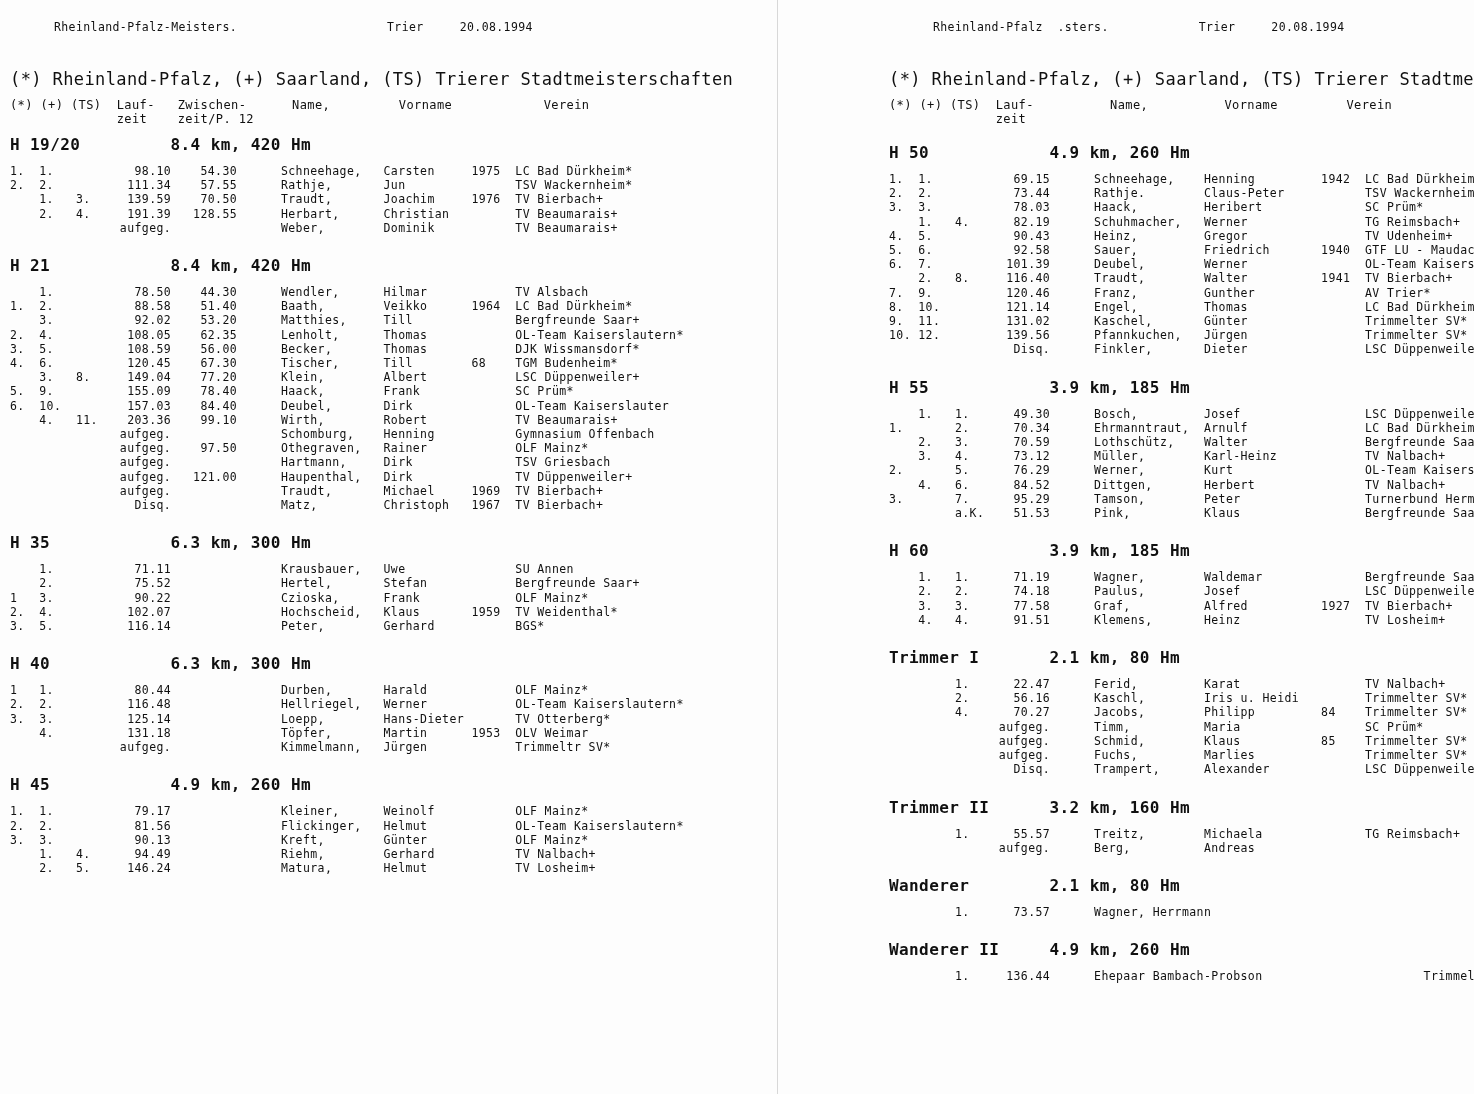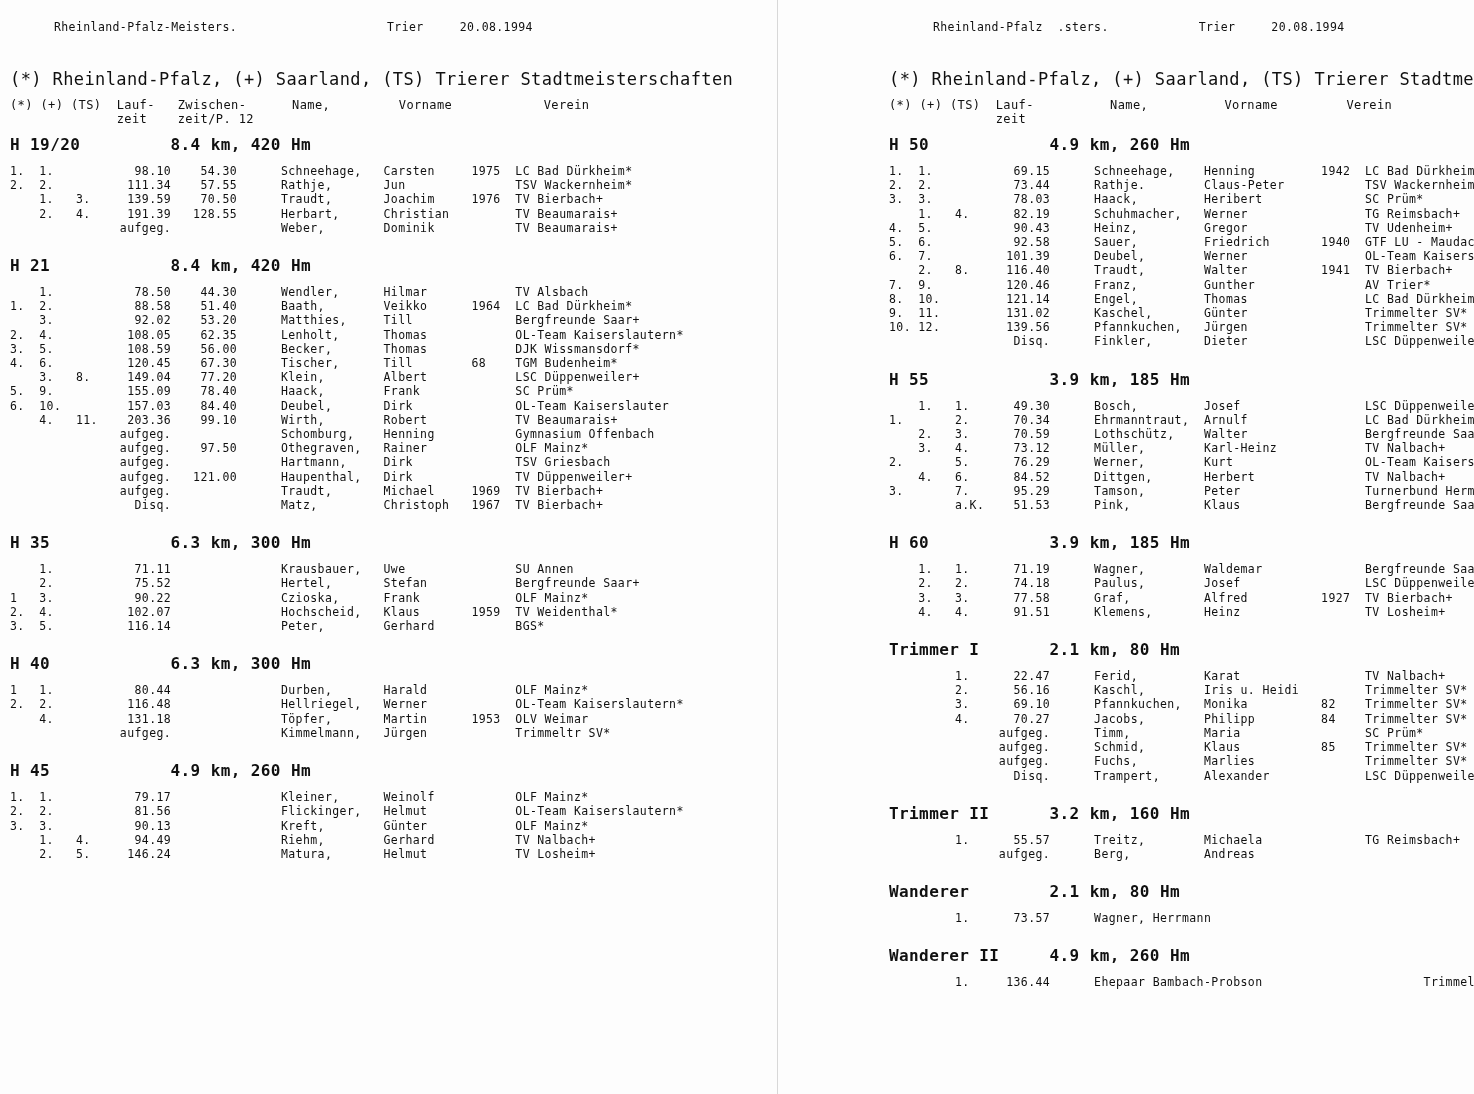--- a/index.html
+++ b/index.html
@@ -108,20 +108,21 @@
           <div class="row">2.  4.          102.07               Hochscheid,   Klaus       1959  TV Weidenthal*</div>
           <div class="row">3.  5.          116.14               Peter,        Gerhard           BGS*</div>
           <div class="spacer"></div>
           <div class="spacer"></div>
         </div>
         <div class="blk">
           <div class="cat">H 40            6.3 km, 300 Hm</div>
           <div class="spacer"></div>
           <div class="row">1   1.           80.44               Durben,       Harald            OLF Mainz*</div>
           <div class="row">2.  2.          116.48               Hellriegel,   Werner            OL-Team Kaiserslautern*</div>
+          <div class="row">3.  3.          125.14               Loepp,        Hans-Dieter       TV Otterberg*</div>
           <div class="row">    4.          131.18               Töpfer,       Martin      1953  OLV Weimar</div>
           <div class="row">               aufgeg.               Kimmelmann,   Jürgen            Trimmeltr SV*</div>
           <div class="spacer"></div>
           <div class="spacer"></div>
         </div>
         <div class="blk">
           <div class="cat">H 45            4.9 km, 260 Hm</div>
           <div class="spacer"></div>
           <div class="row">1.  1.           79.17               Kleiner,      Weinolf           OLF Mainz*</div>
           <div class="row">2.  2.           81.56               Flickinger,   Helmut            OL-Team Kaiserslautern*</div>
@@ -138,21 +139,21 @@
     <div class="hdr" style="padding-left:152px;">
       <span>Rheinland-Pfalz  .sters.</span><span style="display:inline-block;width:90px;"></span><span>Trier</span><span style="display:inline-block;width:36px;"></span><span>20.08.1994</span>
     </div>
     <div class="spacer"></div>
     <div class="spacer"></div>
     <div class="sub" style="padding-left:152px;">(*) Rheinland-Pfalz, (+) Saarland, (TS) Trierer Stadtmeisterschaften</div>
     <div class="spacer"></div>
     <div class="colhdr" style="padding-left:152px;">(*) (+) (TS)  Lauf-          Name,          Vorname         Verein</div>
     <div class="colhdr" style="padding-left:152px;">              zeit</div>
     <div class="spacer"></div>
-    <div id="right-groups" style="padding-left:152px;">
+    <div id="right-groups" style="padding-left:152px;margin-top:8px;">
         <div class="blk">
           <div class="cat">H 50            4.9 km, 260 Hm</div>
           <div class="spacer"></div>
           <div class="row">1.  1.           69.15      Schneehage,    Henning         1942  LC Bad Dürkheim*</div>
           <div class="row">2.  2.           73.44      Rathje.        Claus-Peter           TSV Wackernheim*</div>
           <div class="row">3.  3.           78.03      Haack,         Heribert              SC Prüm*</div>
           <div class="row">    1.   4.      82.19      Schuhmacher,   Werner                TG Reimsbach+</div>
           <div class="row">4.  5.           90.43      Heinz,         Gregor                TV Udenheim+</div>
           <div class="row">5.  6.           92.58      Sauer,         Friedrich       1940  GTF LU - Maudach*</div>
           <div class="row">6.  7.          101.39      Deubel,        Werner                OL-Team Kaiserslautern*</div>
@@ -187,21 +188,20 @@
           <div class="row">    3.   3.      77.58      Graf,          Alfred          1927  TV Bierbach+</div>
           <div class="row">    4.   4.      91.51      Klemens,       Heinz                 TV Losheim+</div>
           <div class="spacer"></div>
           <div class="spacer"></div>
         </div>
         <div class="blk">
           <div class="cat">Trimmer I       2.1 km, 80 Hm</div>
           <div class="spacer"></div>
           <div class="row">         1.      22.47      Ferid,         Karat                 TV Nalbach+</div>
           <div class="row">         2.      56.16      Kaschl,        Iris u. Heidi         Trimmelter SV*</div>
-          <div class="row">         3.      69.10      Pfannkuchen,   Monika          82    Trimmelter SV*</div>
           <div class="row">         4.      70.27      Jacobs,        Philipp         84    Trimmelter SV*</div>
           <div class="row">               aufgeg.      Timm,          Maria                 SC Prüm*</div>
           <div class="row">               aufgeg.      Schmid,        Klaus           85    Trimmelter SV*</div>
           <div class="row">               aufgeg.      Fuchs,         Marlies               Trimmelter SV*</div>
           <div class="row">                 Disq.      Trampert,      Alexander             LSC Düppenweiler+</div>
           <div class="spacer"></div>
           <div class="spacer"></div>
         </div>
         <div class="blk">
           <div class="cat">Trimmer II      3.2 km, 160 Hm</div>

